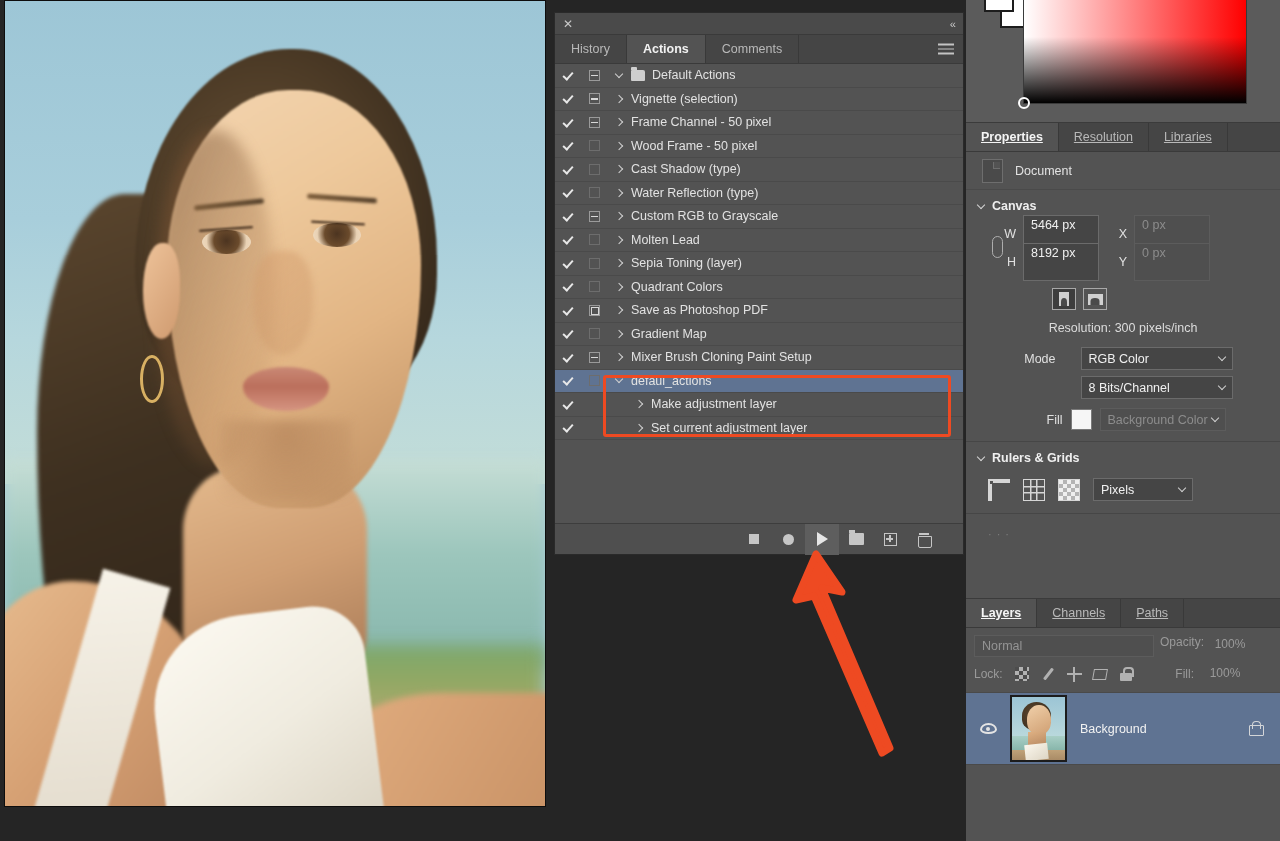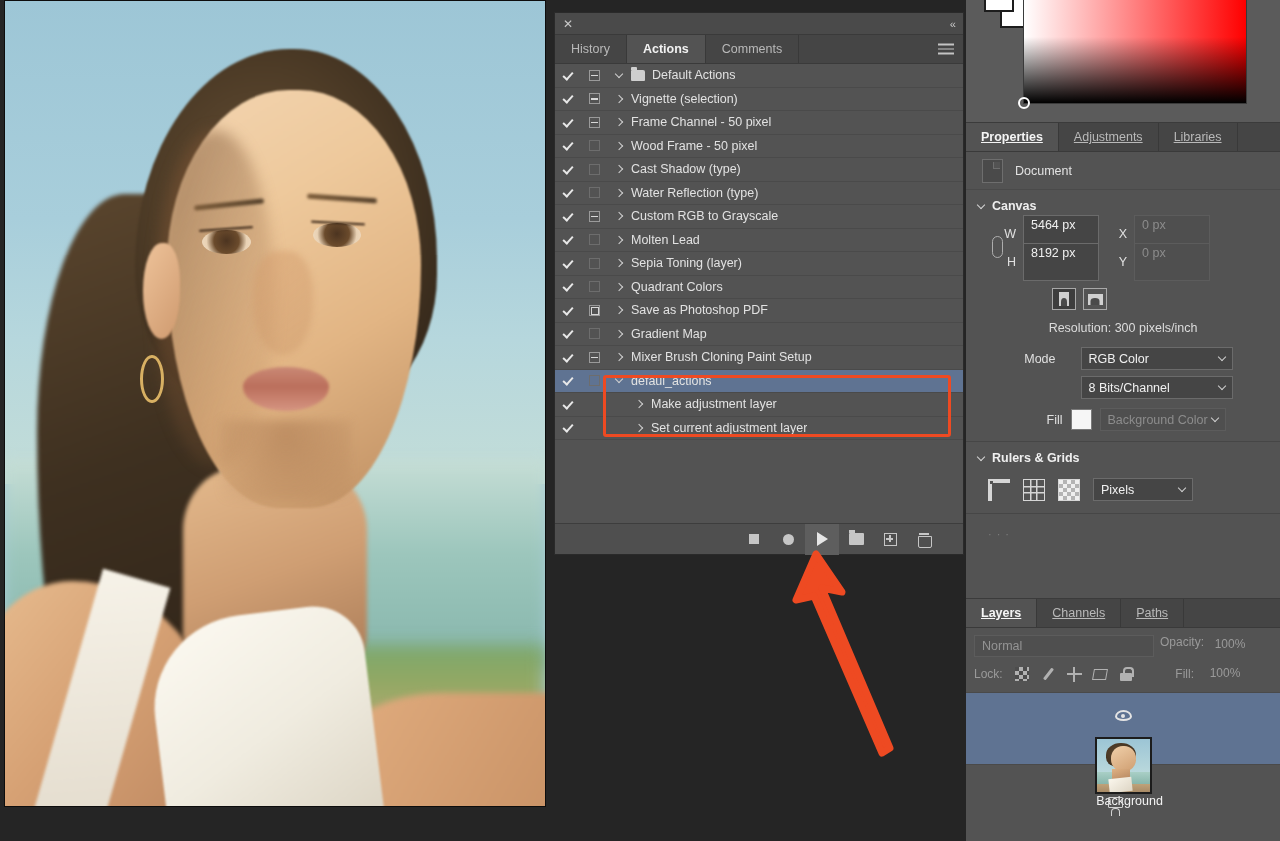--- a/index.html
+++ b/index.html
@@ -364,21 +364,21 @@
   .lk-lock::before {
     content:""; position:absolute; left:0; bottom:0; width:12px; height:8px; background:#d6d6d6; border-radius:1px;
   }
   .lk-lock::after {
     content:""; position:absolute; left:2.5px; top:0; width:7px; height:8px;
     border:2px solid #d6d6d6; border-bottom:none; border-radius:4px 4px 0 0;
   }
   .fill-lab { font-size:12px; color:#9a9a9a; margin-left:auto; }
   .layer-row {
     height:73px; display:flex; align-items:center; background:#5f7392; margin-top:2px;
-    border-top:1px solid #4a4a4a; border-bottom:1px solid #4a4a4a;flex-direction:column;
+    border-top:1px solid #4a4a4a; border-bottom:1px solid #4a4a4a;
   }
   .eye-cell { width:44px; display:flex; justify-content:center; align-items:center; flex:0 0 44px; }
   .eye-ic { width:17px; height:11px; border:2px solid #e4e4e4; border-radius:50% 50% 50% 50% / 60% 60% 40% 40%; position:relative; background:#5f7392;}
   .eye-ic::after { content:""; position:absolute; left:4.5px; top:2px; width:4px; height:4px; border-radius:50%; background:#e4e4e4; }
   .thumb {
     width:57px; height:67px; border:2px solid #1c1c1c; position:relative; overflow:hidden; flex:0 0 57px;
     background:#a8cbd8;
   }
   .thumb .t-sky { position:absolute; inset:0 0 38% 0; background:linear-gradient(180deg,#9cc5d5,#b9d8dc); }
   .thumb .t-sea { position:absolute; left:0; top:62%; right:0; height:22%; background:linear-gradient(180deg,#a9cfc6,#88b6ab); }
@@ -683,21 +683,21 @@
         <div id="sv-marker"></div>
       </div>
     </div>
 
     <div id="props">
       <div class="dock-tabs">
         <div class="dock-tab active">
             <span>Properties</span>
           </div>
         <div class="dock-tab">
-            <span>Adjustments</span>
+            <span>Resolution</span>
           </div>
         <div class="dock-tab">
             <span>Libraries</span>
           </div>
       </div>
 
       <div class="doc-row">
         <div class="doc-ic"></div>
         <div class="doc-label">Document</div>
       </div>

